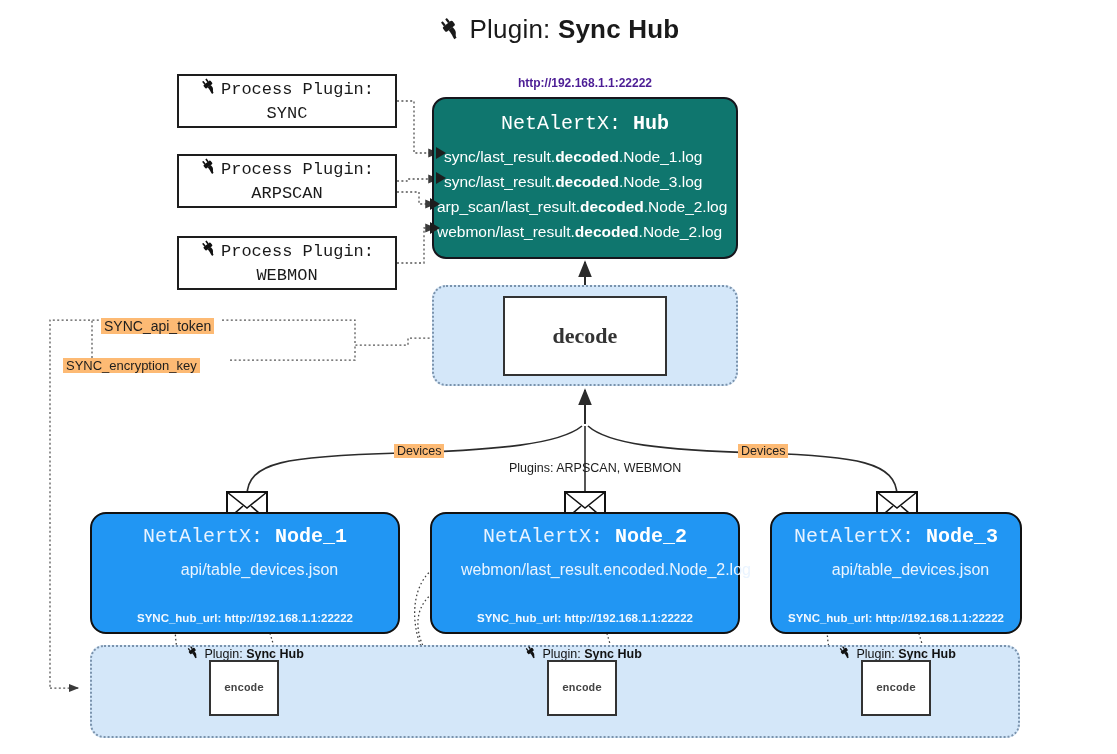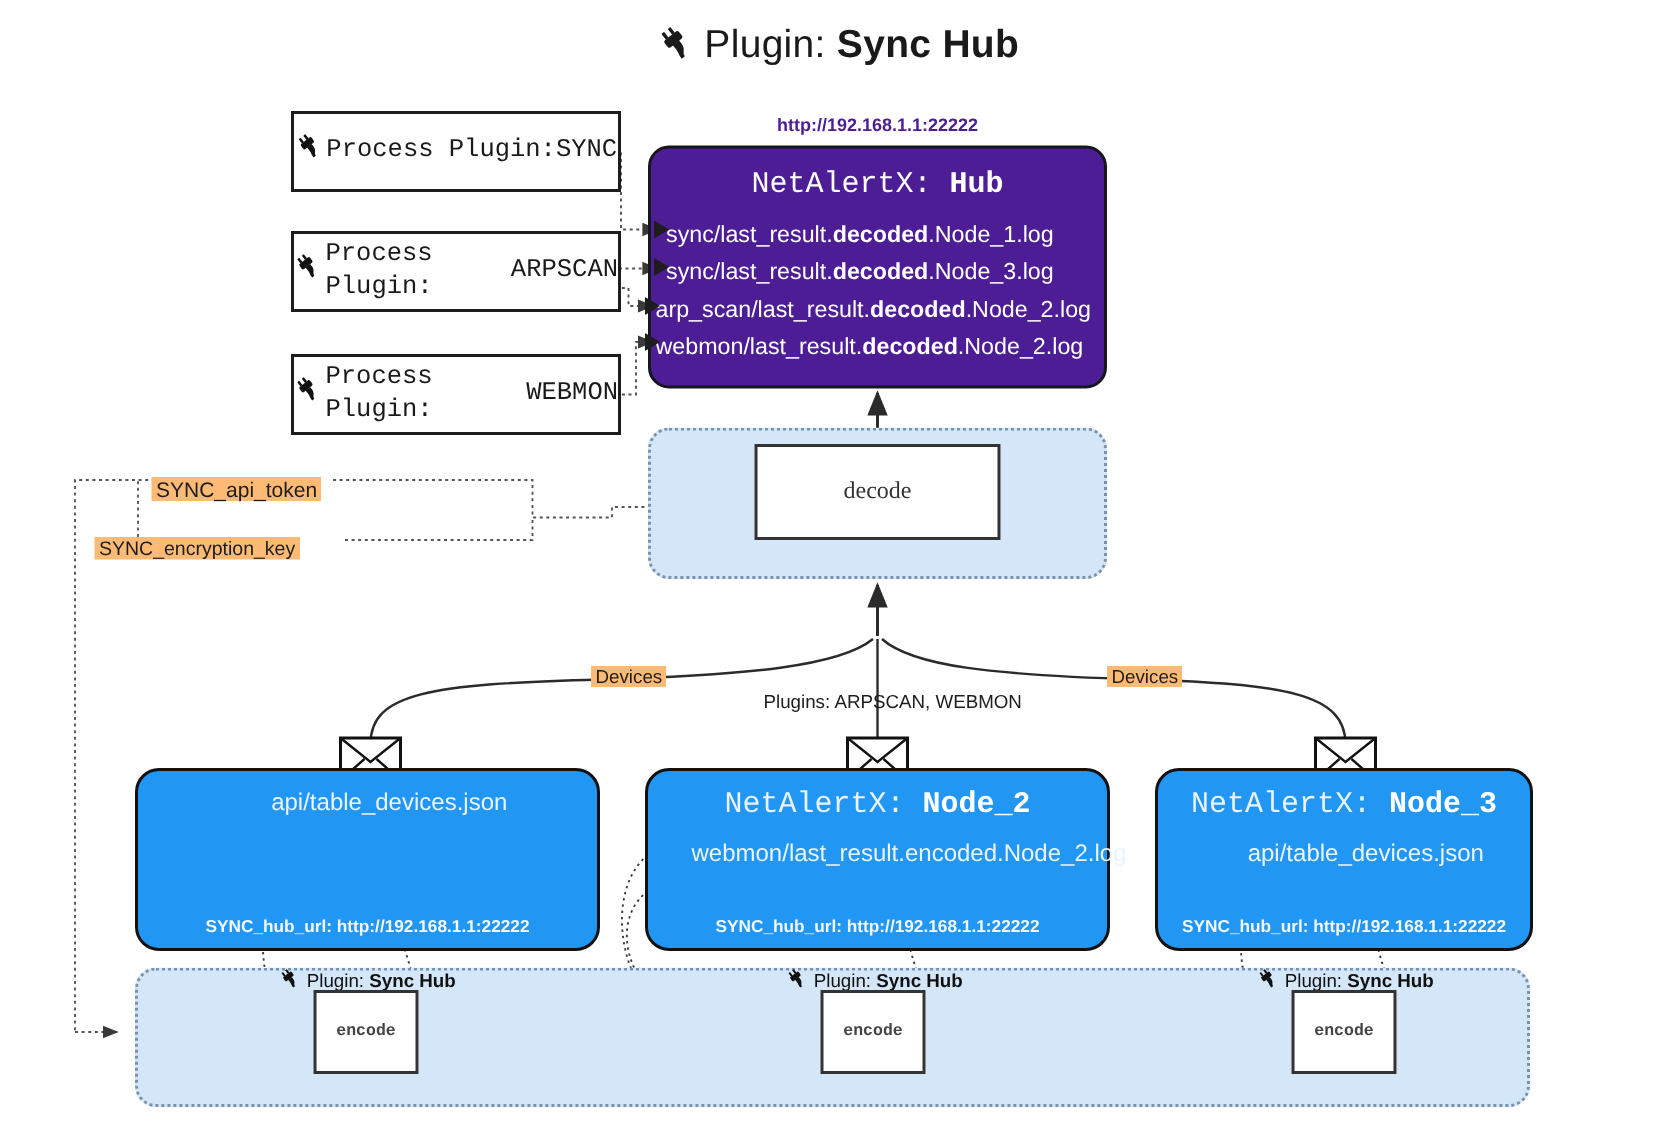--- a/index.html
+++ b/index.html
@@ -13,28 +13,28 @@
   .title{position:absolute;left:0;top:14px;width:1117px;text-align:center;
          font-size:26px;letter-spacing:.2px;}
   .title .plug{display:inline-block;vertical-align:-4px;margin-right:6px;}
   .title .t-light{font-weight:400;}
   .title .t-bold{font-weight:700;}
 
   
   .procbox{position:absolute;width:220px;height:54px;background:#fff;
            border:2px solid #1d1d1d;box-sizing:border-box;
            font-family:"Liberation Mono", monospace;font-size:17px;
-           display:flex;align-items:center;justify-content:center;
-           line-height:1.28;margin-left:17px;}
+           display:flex;flex-direction:column;align-items:center;justify-content:center;
+           line-height:1.28;}
   .procbox .l1{display:flex;align-items:center;gap:2px;}
   .procbox .l2{font-size:17px;}
 
   
   .hub{position:absolute;left:432px;top:97px;width:306px;height:162px;
-       background:#4c1d95;border:2px solid #16161d;border-radius:14px;
+       background:#0f766e;border:2px solid #16161d;border-radius:14px;
        box-sizing:border-box;color:#ffffff;}
   .hub .hub-title{text-align:center;margin-top:13px;font-family:"Liberation Mono", monospace;
                   font-size:20px;}
   .hub .hub-title b{font-weight:700;}
   .hub .rows{margin-top:9px;}
   .hub .row{font-size:15.5px;line-height:25px;padding-left:10px;white-space:nowrap;}
   .hub .row.wide{padding-left:3px;font-size:15.5px;}
   .hub .row b{font-weight:700;}
 
   .huburl{position:absolute;left:432px;top:76px;width:306px;text-align:center;
@@ -42,22 +42,22 @@
 
   
   .lightbox{position:absolute;background:#d4e7f9;border:2px dotted #7a93ad;
             border-radius:14px;box-sizing:border-box;}
   #decode-container{left:432px;top:285px;width:306px;height:101px;}
   #encode-container{left:90px;top:645px;width:930px;height:93px;}
 
   
   .whitebox{position:absolute;background:#fff;border:2px solid #333;
             box-sizing:border-box;display:flex;align-items:center;justify-content:center;}
-  #decode-box{left:503px;top:296px;width:164px;height:64px;
-              font-family:"Liberation Serif", serif;font-size:16px;color:#333;}
+  #decode-box{left:503px;top:296px;width:164px;height:80px;
+              font-family:"Liberation Serif", serif;font-size:22px;color:#333;font-weight:bold;}
   .encode-box{width:70px;height:56px;font-family:"Liberation Mono", monospace;
               font-size:11px;color:#444;top:660px;font-weight:bold;}
   #encode-box-1{left:209px;}
   #encode-box-2{left:547px;}
   #encode-box-3{left:861px;}
 
   .encode-cap{position:absolute;top:645px;font-size:12.5px;color:#111;white-space:nowrap;}
   .encode-cap b{font-weight:700;}
   #encode-cap-1{left:186px;}
   #encode-cap-2{left:524px;}
@@ -259,20 +259,23 @@
       <path d="M565,520 L581,506 M605,520 L589,506" fill="none" stroke="#111" stroke-width="1.6"></path>
     </g>
     <g>
       <rect x="877" y="492" width="40" height="28" fill="#fff" stroke="#111" stroke-width="2"></rect>
       <path d="M877,492 L897,508 L917,492" fill="none" stroke="#111" stroke-width="1.6"></path>
       <path d="M877,520 L893,506 M917,520 L901,506" fill="none" stroke="#111" stroke-width="1.6"></path>
     </g>
   </svg>
 
   <div class="node" id="node-1">
+    <div class="n-title">
+      <span>NetAlertX: </span><b>Node_1</b>
+    </div>
     <div class="n-lines">
       <div class="n-line">api/table_devices.json</div>
     </div>
     <div class="n-foot">SYNC_hub_url: http://192.168.1.1:22222</div>
   </div>
 
   <div class="node" id="node-2">
     <div class="n-title">
       <span>NetAlertX: </span><b>Node_2</b>
     </div>

